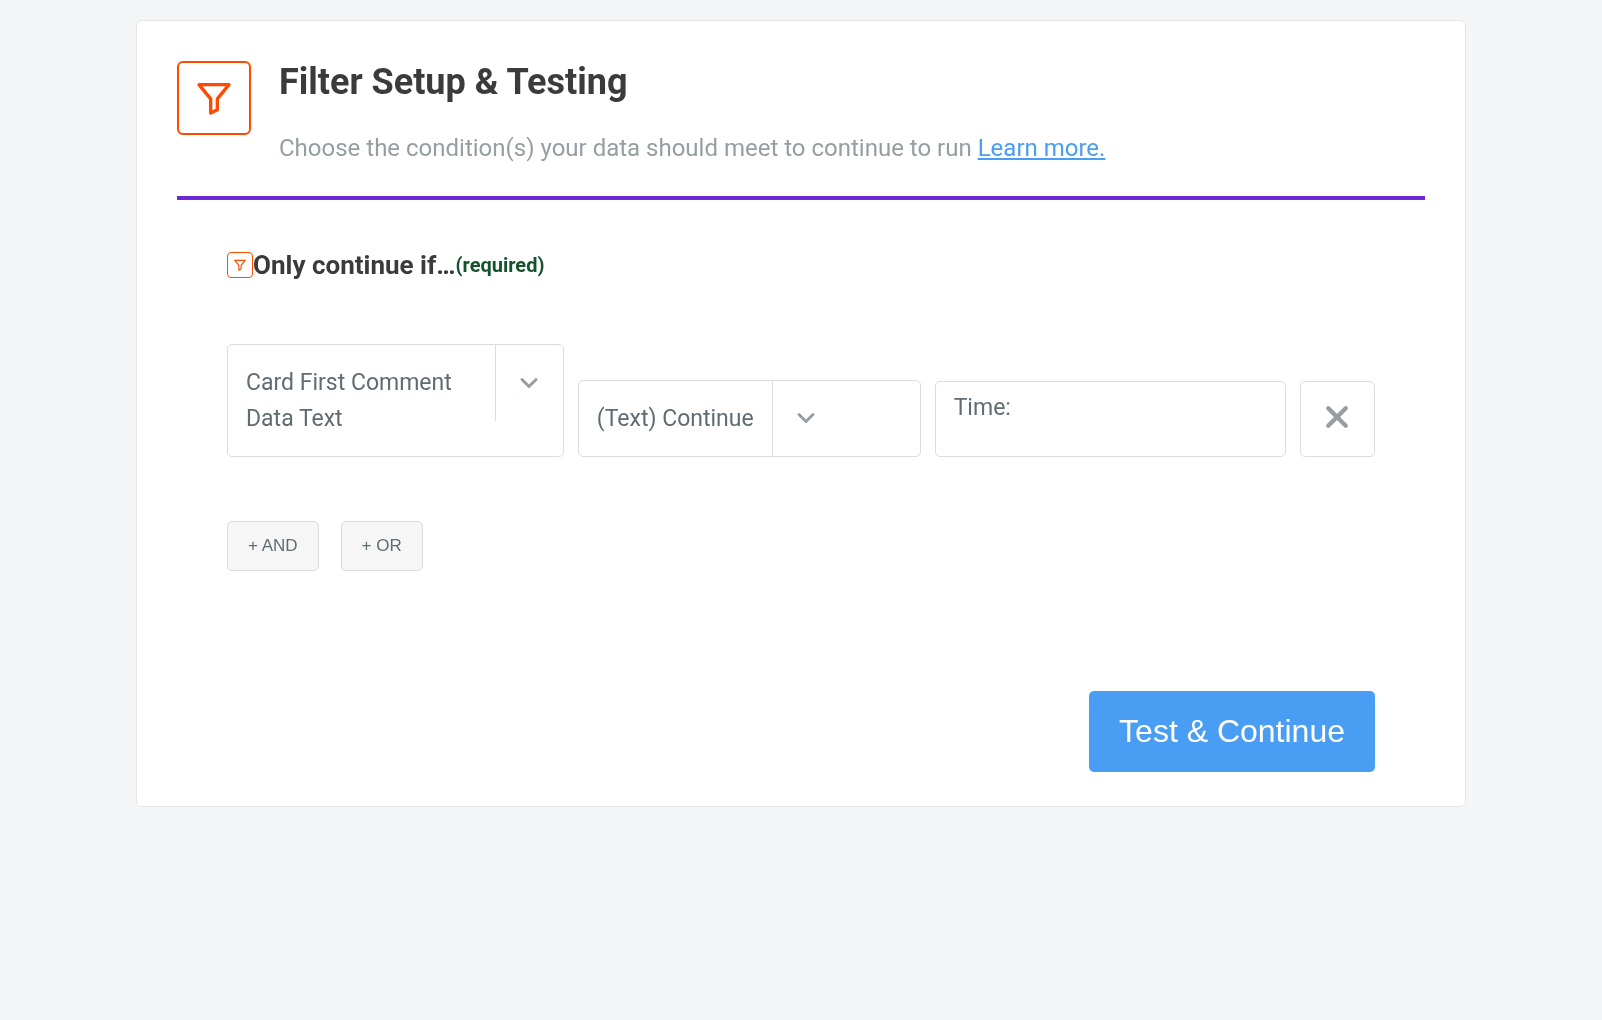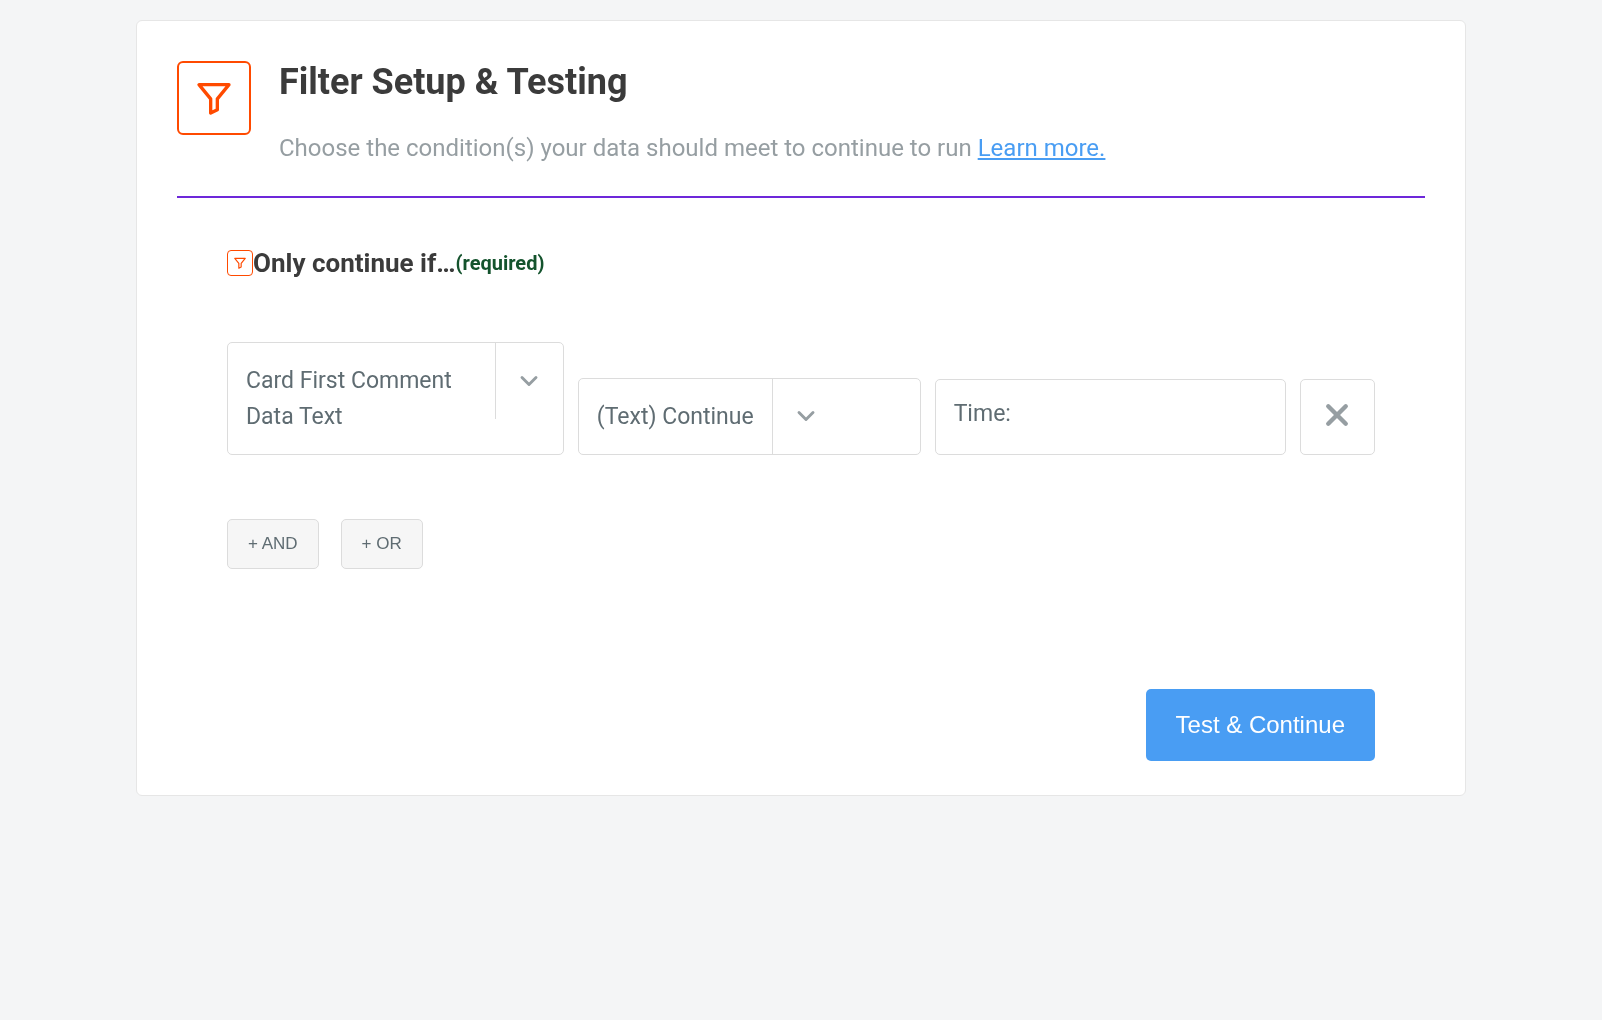--- a/index.html
+++ b/index.html
@@ -16,21 +16,21 @@
     border-radius: 6px;
     padding: 40px 40px 34px 40px;
     max-width: 1330px;
     margin: 0 auto;
   }
   .header-row {
     display: flex;
     align-items: flex-start;
     gap: 28px;
     padding-bottom: 34px;
-    border-bottom: 2px solid #6d28d9;
+    border-bottom: 4px solid #6d28d9;
   }
   .filter-icon-large {
     width: 74px;
     height: 74px;
     border: 2px solid #ff4a00;
     border-radius: 6px;
     display: flex;
     align-items: center;
     justify-content: center;
     flex-shrink: 0;
@@ -111,21 +111,21 @@
     align-self: stretch;
     max-height: 76px;
   }
   .select-box .chev svg { width: 28px; height: 28px; }
   .field-box { width: 340px; }
   .op-box { width: 346px; }
   .value-box {
     border: 1px solid #dcdcdc;
     border-radius: 5px;
     width: 354px;
-    padding: 20px 18px;
+    padding: 12px 18px;
     font-size: 23px;
     color: #5f6c72;
     height: 76px;
   }
   .remove-btn {
     border: 1px solid #dcdcdc;
     border-radius: 5px;
     width: 76px;
     height: 76px;
     display: flex;
@@ -152,21 +152,21 @@
   .footer-row {
     display: flex;
     justify-content: flex-end;
   }
   .primary-btn {
     background: #499df3;
     color: #fff;
     border: none;
     border-radius: 5px;
     padding: 22px 30px;
-    font-size: 24px;
+    font-size: 32px;
     font-weight: 500;
     cursor: pointer;
   }
 </style>
 </head>
 <body>
 
 <div class="card">
 
   <div class="header-row">

